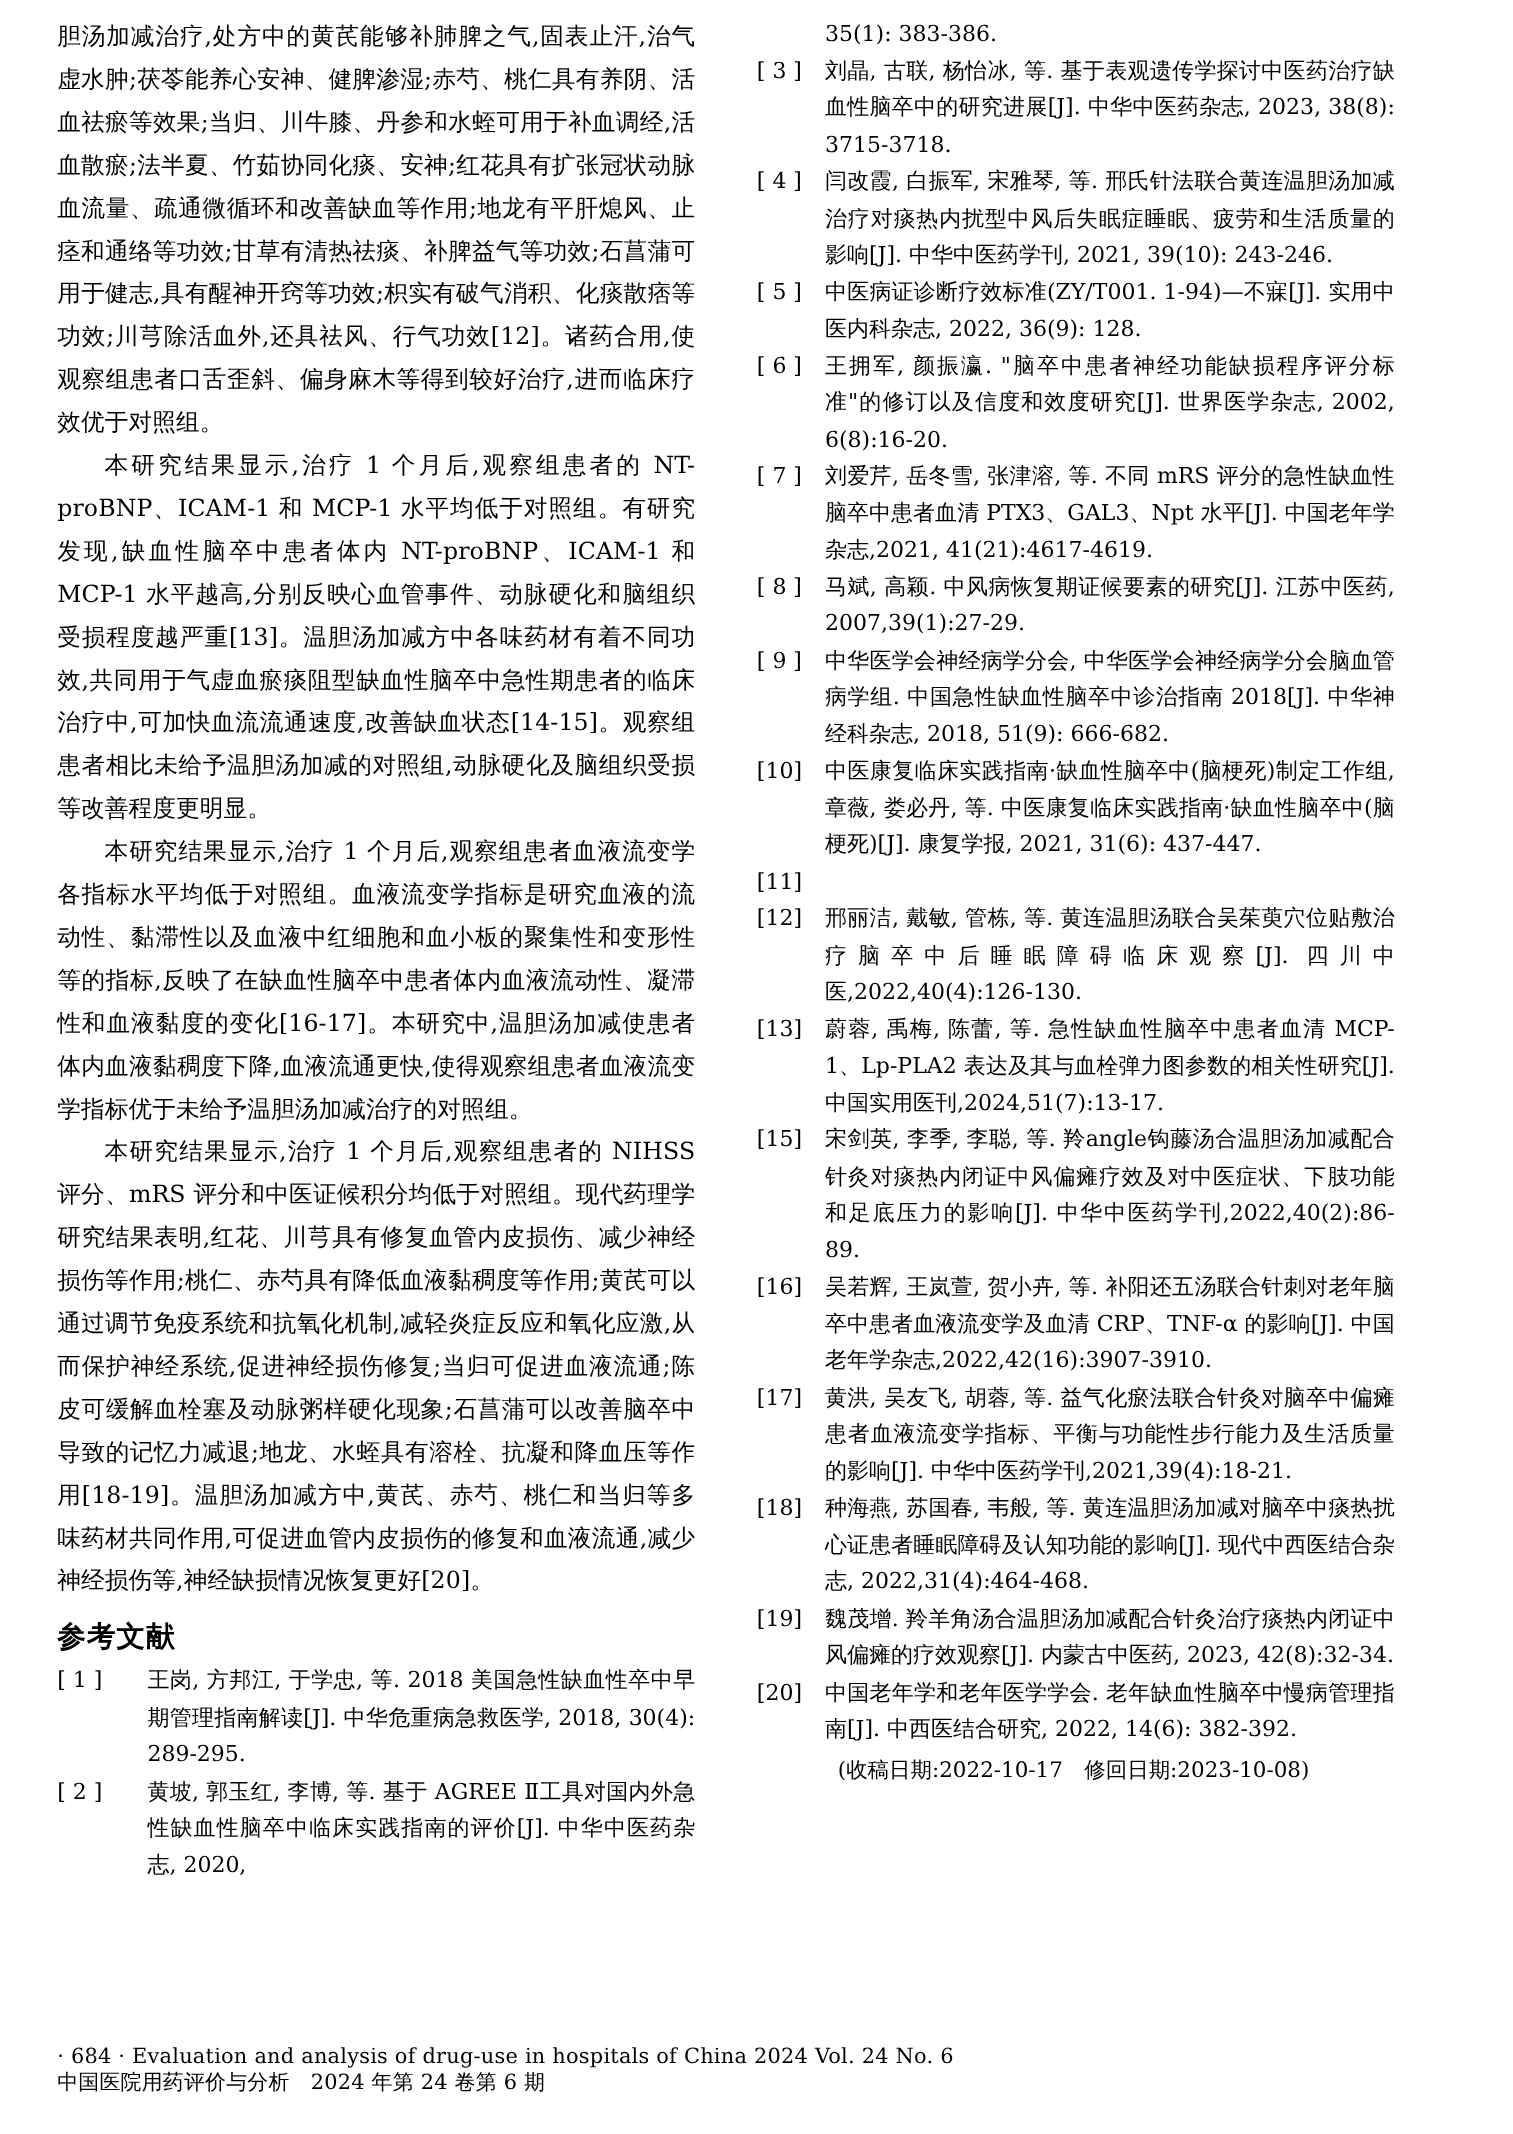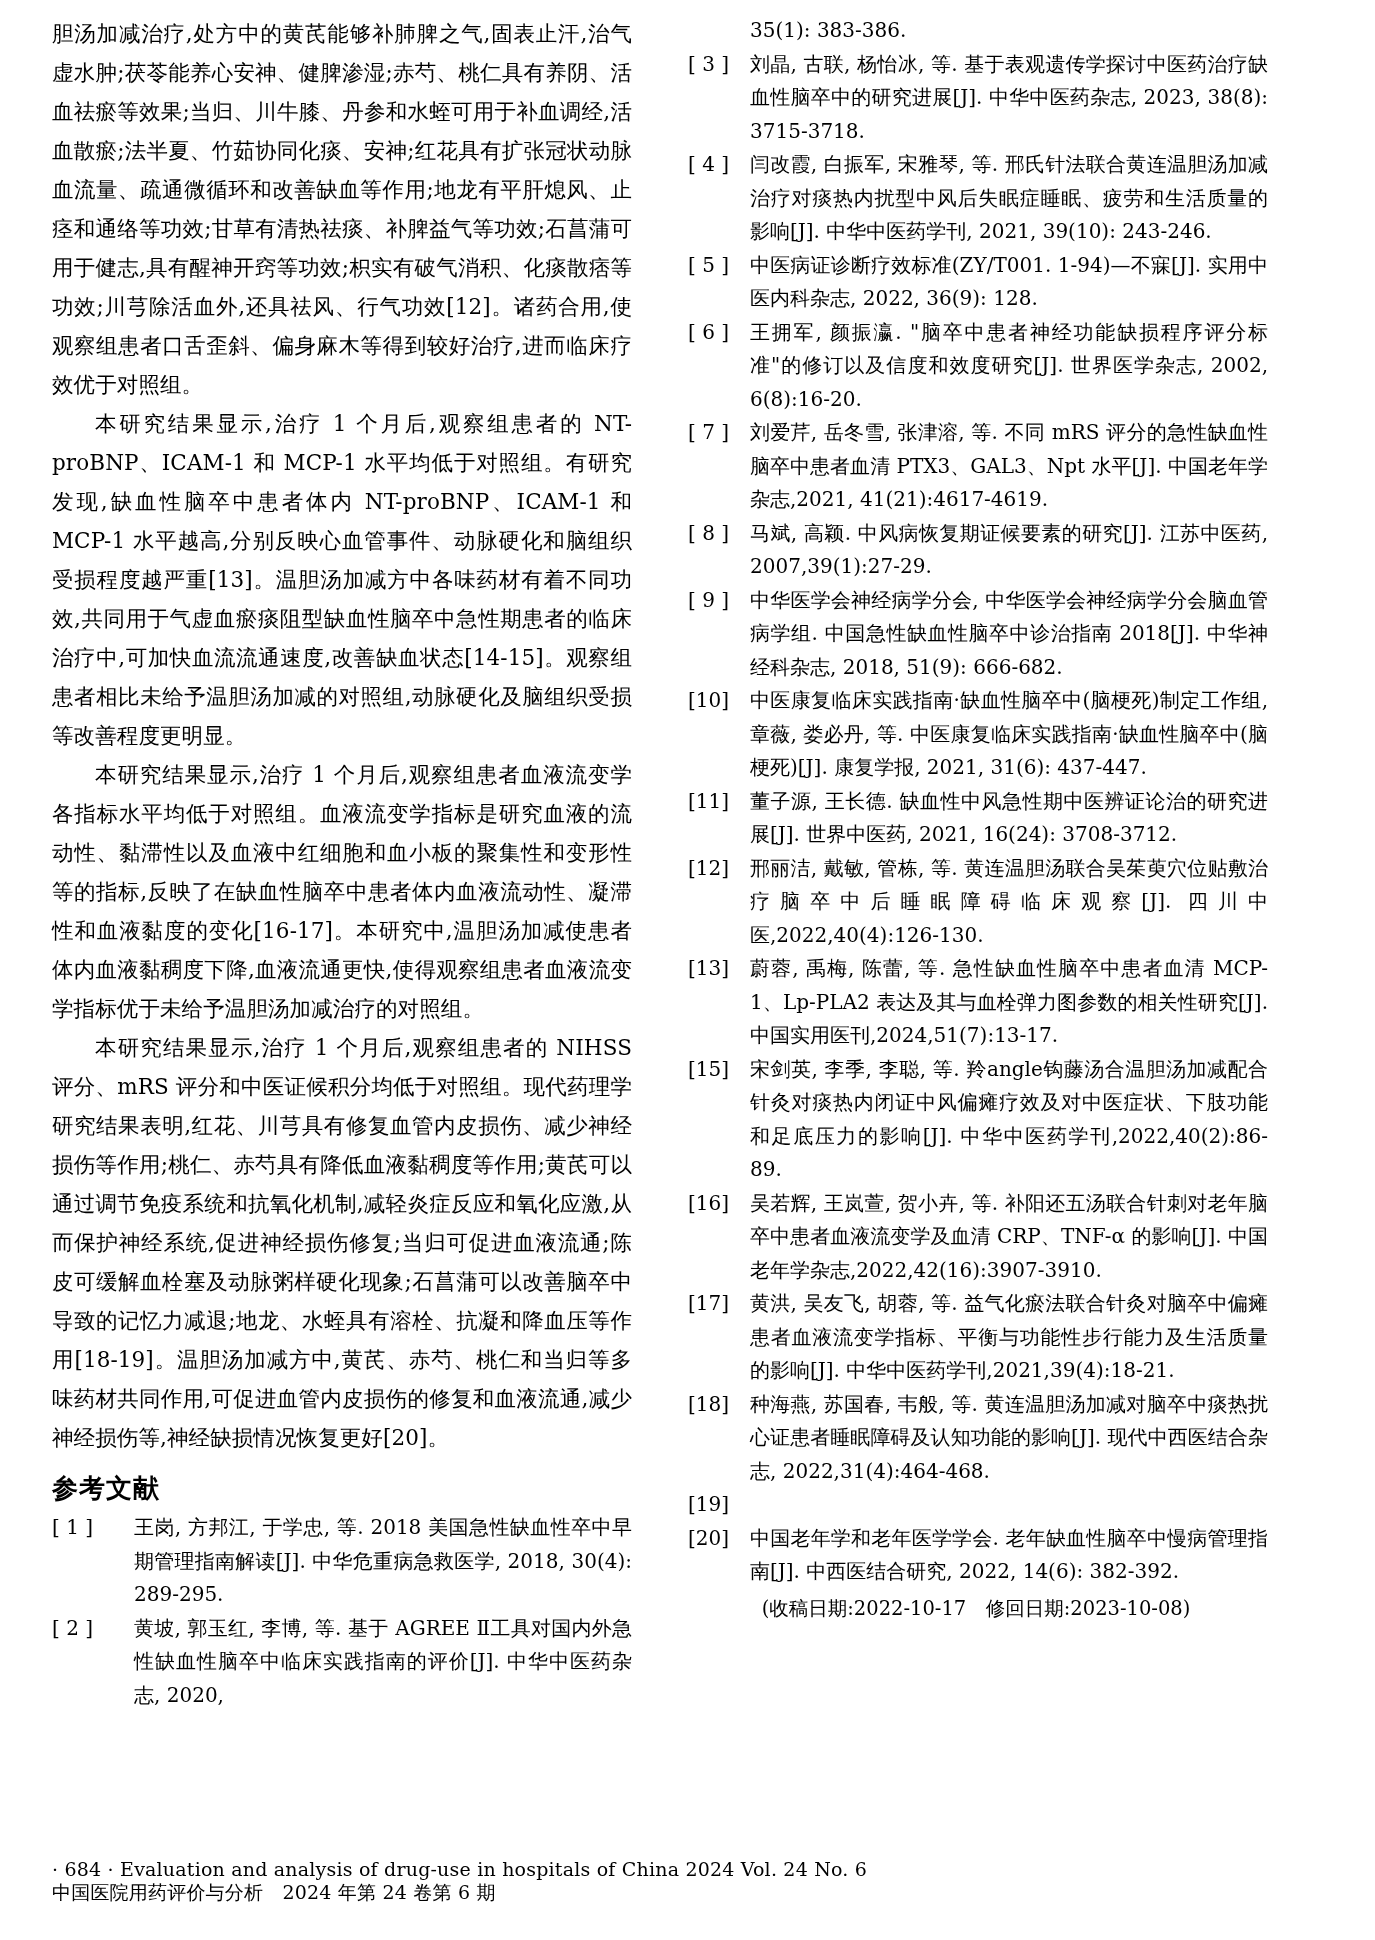--- a/index.html
+++ b/index.html
@@ -175,21 +175,20 @@
         <li class="ref-item">
           <span class="ref-num">[ 9 ]</span>
           <span class="ref-text">中华医学会神经病学分会, 中华医学会神经病学分会脑血管病学组. 中国急性缺血性脑卒中诊治指南 2018[J]. 中华神经科杂志, 2018, 51(9): 666-682.</span>
         </li>
         <li class="ref-item">
           <span class="ref-num">[10]</span>
           <span class="ref-text">中医康复临床实践指南·缺血性脑卒中(脑梗死)制定工作组, 章薇, 娄必丹, 等. 中医康复临床实践指南·缺血性脑卒中(脑梗死)[J]. 康复学报, 2021, 31(6): 437-447.</span>
         </li>
         <li class="ref-item">
           <span class="ref-num">[11]</span>
-          <span class="ref-text">董子源, 王长德. 缺血性中风急性期中医辨证论治的研究进展[J]. 世界中医药, 2021, 16(24): 3708-3712.</span>
         </li>
         <li class="ref-item">
           <span class="ref-num">[12]</span>
           <span class="ref-text">邢丽洁, 戴敏, 管栋, 等. 黄连温胆汤联合吴茱萸穴位贴敷治疗脑卒中后睡眠障碍临床观察[J]. 四川中医,2022,40(4):126-130.</span>
         </li>
         <li class="ref-item">
           <span class="ref-num">[13]</span>
           <span class="ref-text">蔚蓉, 禹梅, 陈蕾, 等. 急性缺血性脑卒中患者血清 MCP-1、Lp-PLA2 表达及其与血栓弹力图参数的相关性研究[J]. 中国实用医刊,2024,51(7):13-17.</span>
         </li>
         <li class="ref-item">
@@ -203,20 +202,21 @@
         <li class="ref-item">
           <span class="ref-num">[17]</span>
           <span class="ref-text">黄洪, 吴友飞, 胡蓉, 等. 益气化瘀法联合针灸对脑卒中偏瘫患者血液流变学指标、平衡与功能性步行能力及生活质量的影响[J]. 中华中医药学刊,2021,39(4):18-21.</span>
         </li>
         <li class="ref-item">
           <span class="ref-num">[18]</span>
           <span class="ref-text">种海燕, 苏国春, 韦般, 等. 黄连温胆汤加减对脑卒中痰热扰心证患者睡眠障碍及认知功能的影响[J]. 现代中西医结合杂志, 2022,31(4):464-468.</span>
         </li>
         <li class="ref-item">
           <span class="ref-num">[19]</span>
+          <span class="ref-text">魏茂增. 羚羊角汤合温胆汤加减配合针灸治疗痰热内闭证中风偏瘫的疗效观察[J]. 内蒙古中医药, 2023, 42(8):32-34.</span>
         </li>
         <li class="ref-item">
           <span class="ref-num">[20]</span>
           <span class="ref-text">中国老年学和老年医学学会. 老年缺血性脑卒中慢病管理指南[J]. 中西医结合研究, 2022, 14(6): 382-392.</span>
         </li>
       </ul>
 
       <div class="recv-date">(收稿日期:2022-10-17　修回日期:2023-10-08)</div>
 
     </div>

